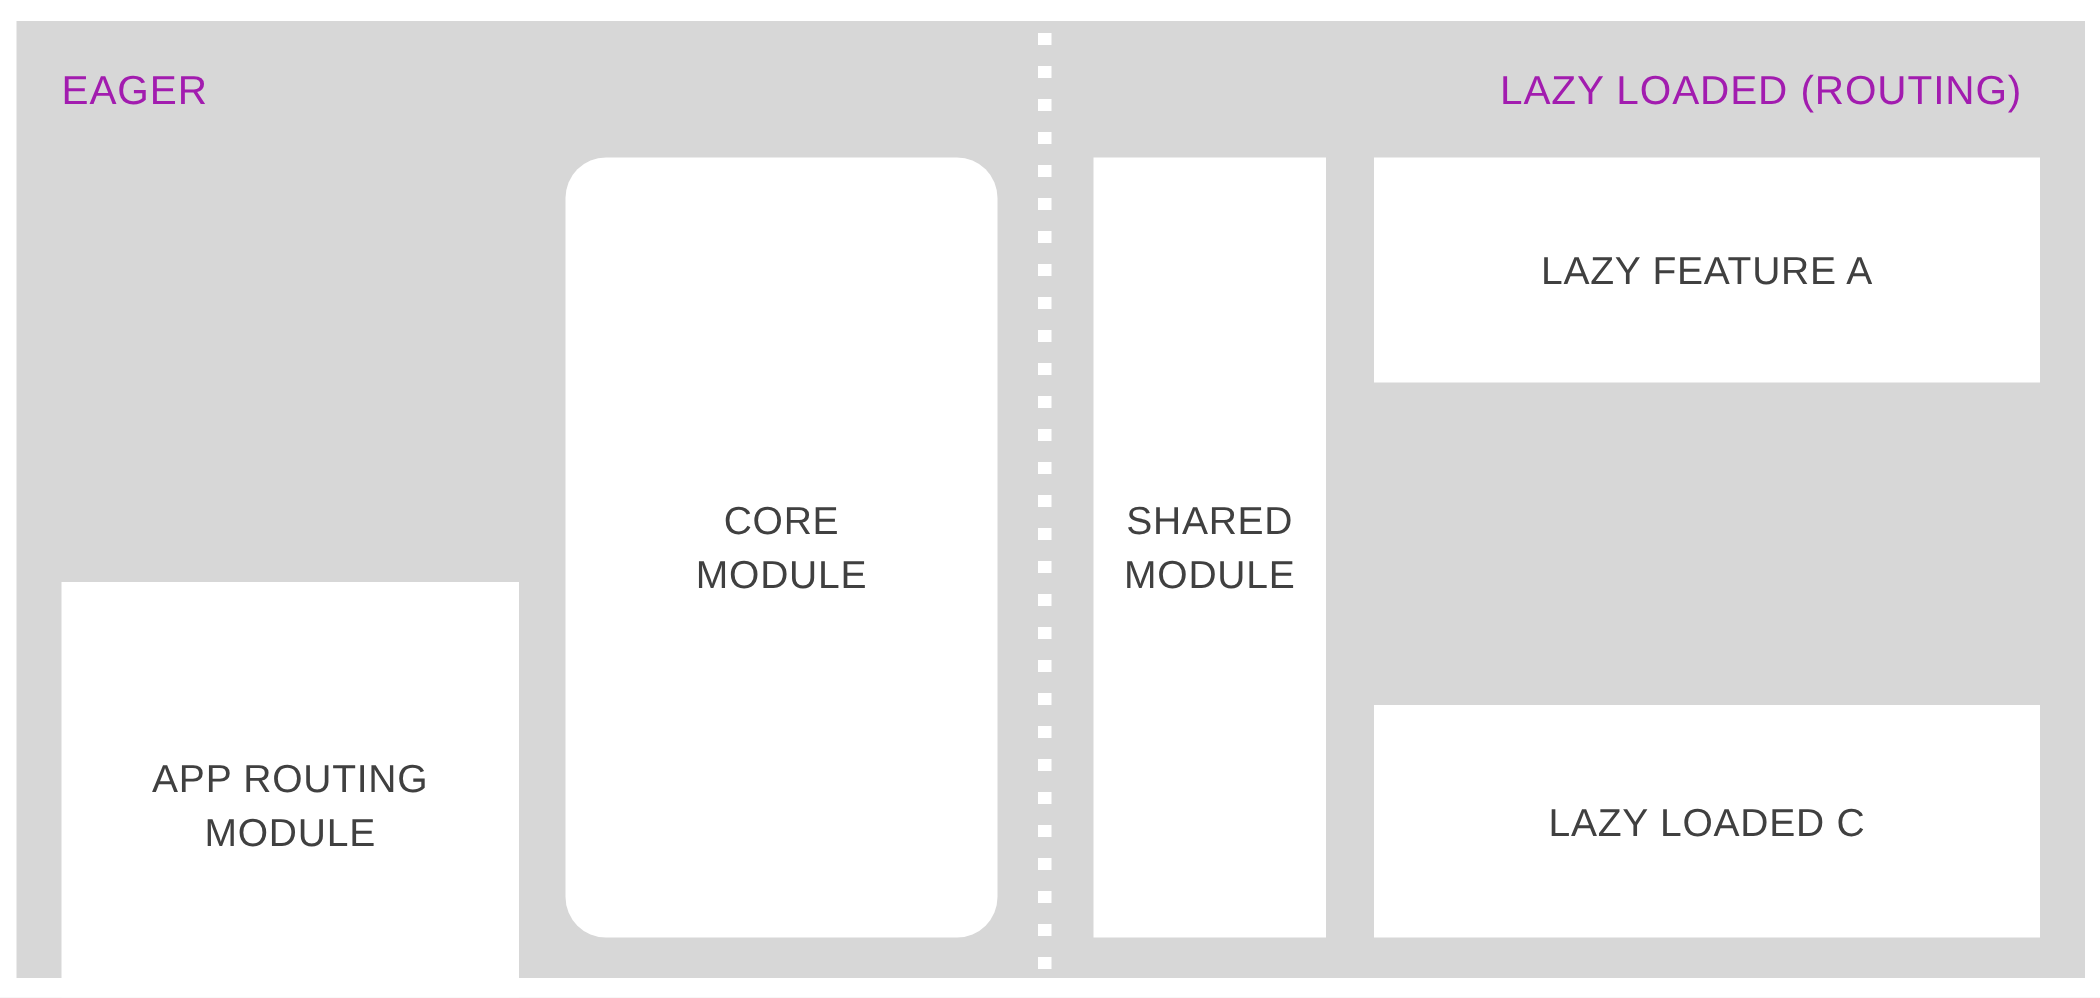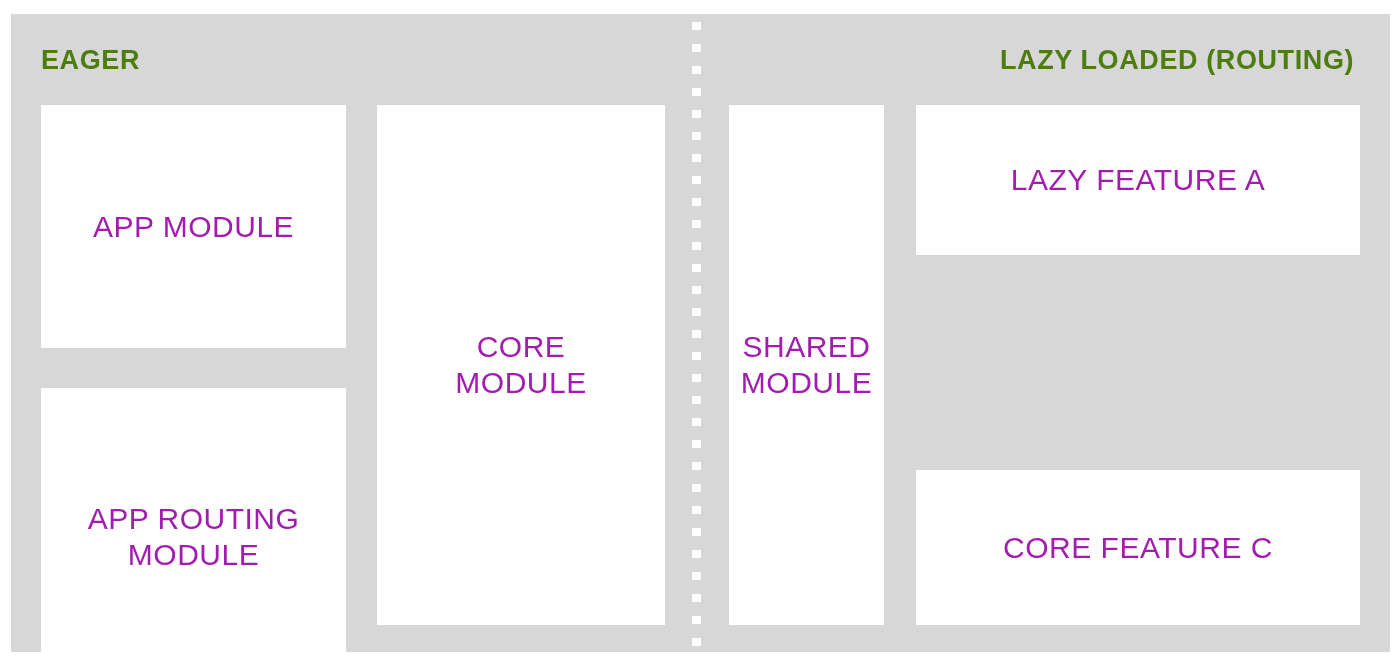--- a/index.html
+++ b/index.html
@@ -27,53 +27,53 @@
     top: 14px;
     width: 1379px;
     height: 638px;
     background: #d7d7d7;
     box-sizing: border-box;
   }
 
   
   .heading {
     position: absolute;
-    color: #4d7c0f;
+    color: #a21caf;
     font-size: 27px;
-    font-weight: 700;
+    font-weight: 400;
     letter-spacing: 0.6px;
     white-space: nowrap;
     line-height: 1;
   }
   .heading-eager      { left: 41px;  top: 47px; }
   .heading-application{ left: 600px; top: 47px; }
   .heading-lazy       { left: 988px; top: 47px; margin-left: 12px; }
 
   
   .card {
     position: absolute;
     background: #ffffff;
     display: flex;
     align-items: center;
     justify-content: center;
     text-align: center;
     box-sizing: border-box;
   }
   .card-label {
-    color: #a21caf;
-    font-size: 30px;
+    color: #404040;
+    font-size: 26px;
     font-weight: 400;
     letter-spacing: 0.5px;
     line-height: 36px;
     white-space: pre-line;
   }
 
   .card-app-module      { left: 41px;  top: 105px; width: 305px; height: 243px; }
   .card-app-routing     { left: 41px;  top: 388px; width: 305px; height: 298px; }
-  .card-core-module     { left: 377px; top: 105px; width: 288px; height: 520px; }
+  .card-core-module     { left: 377px; top: 105px; width: 288px; height: 520px; border-radius: 27px; }
   .card-shared-module   { left: 729px; top: 105px; width: 155px; height: 520px; align-items: center; }
   .card-lazy-a          { left: 916px; top: 105px; width: 444px; height: 150px; }
   .card-lazy-b          { left: 916px; top: 287px; width: 444px; height: 153px; }
   .card-lazy-c          { left: 916px; top: 470px; width: 444px; height: 155px; }
 
   
   .divider {
     position: absolute;
     left: 692px;
     top: 0px;
@@ -95,23 +95,20 @@
 
 <div id="diagram-root">
 
   <div class="panel"></div>
 
   <div class="heading heading-eager">EAGER</div>
 
 
   <div class="heading heading-lazy">LAZY LOADED (ROUTING)</div>
 
-  <div class="card card-app-module">
-    <span class="card-label">APP MODULE</span>
-  </div>
 
   <div class="card card-app-routing">
     <span class="card-label">APP ROUTING
 MODULE</span>
   </div>
 
   <div class="card card-core-module">
     <span class="card-label">CORE
 MODULE</span>
   </div>
@@ -120,18 +117,18 @@
     <span class="card-label">SHARED
 MODULE</span>
   </div>
 
   <div class="card card-lazy-a">
     <span class="card-label">LAZY FEATURE A</span>
   </div>
 
 
   <div class="card card-lazy-c">
-    <span class="card-label">CORE FEATURE C</span>
+    <span class="card-label">LAZY LOADED C</span>
   </div>
 
   <div class="divider"></div>
 
 </div>
 
 </body></html>

